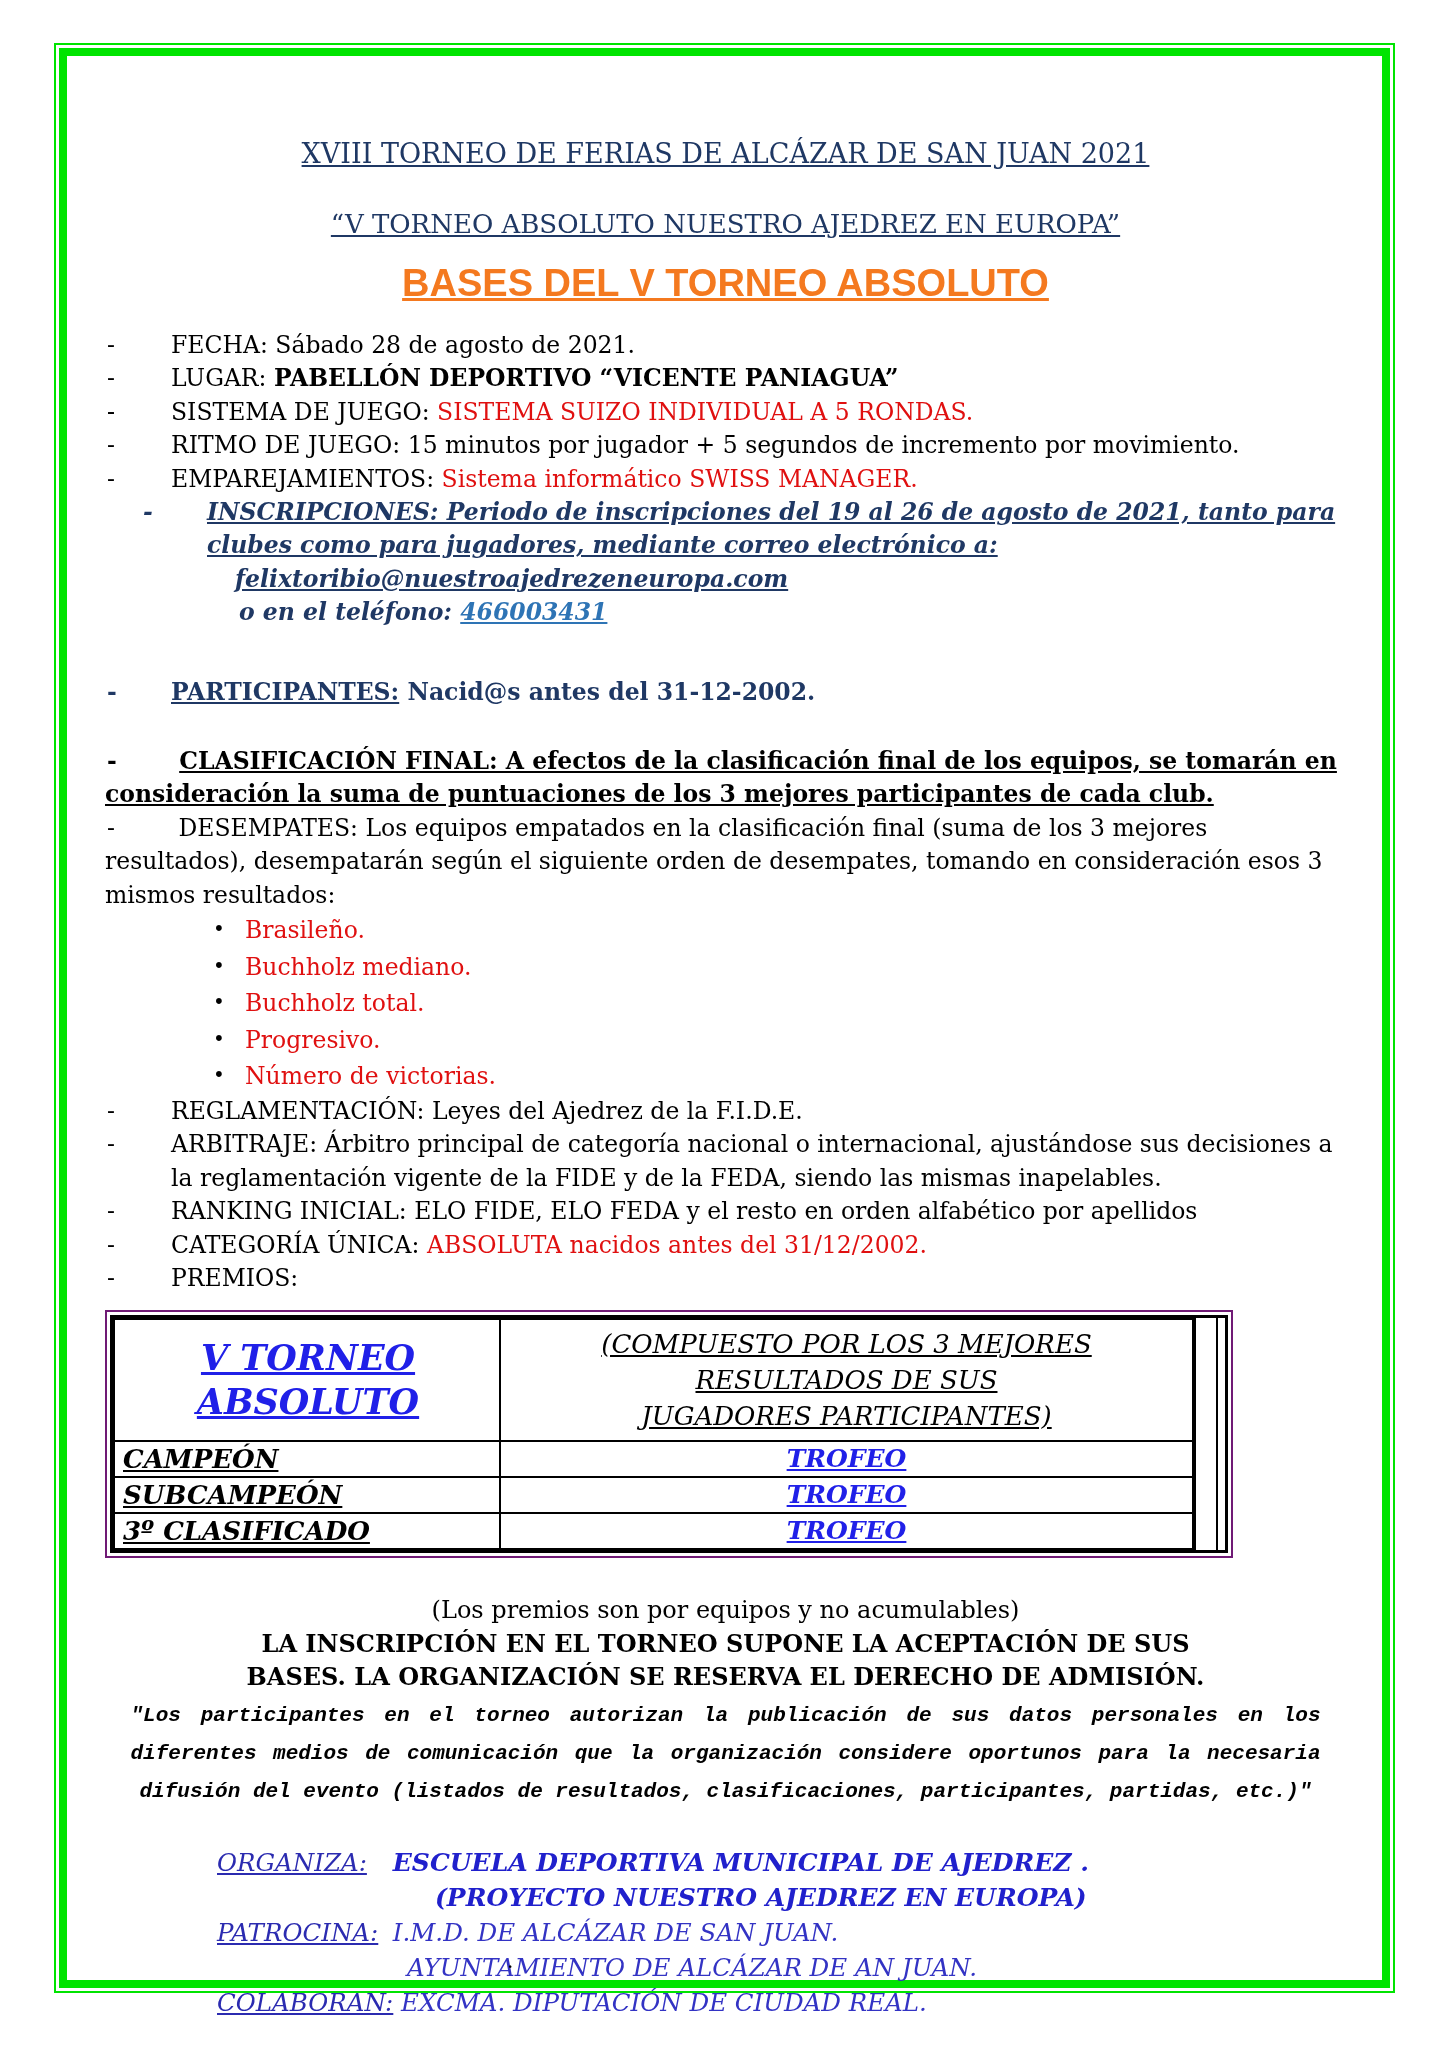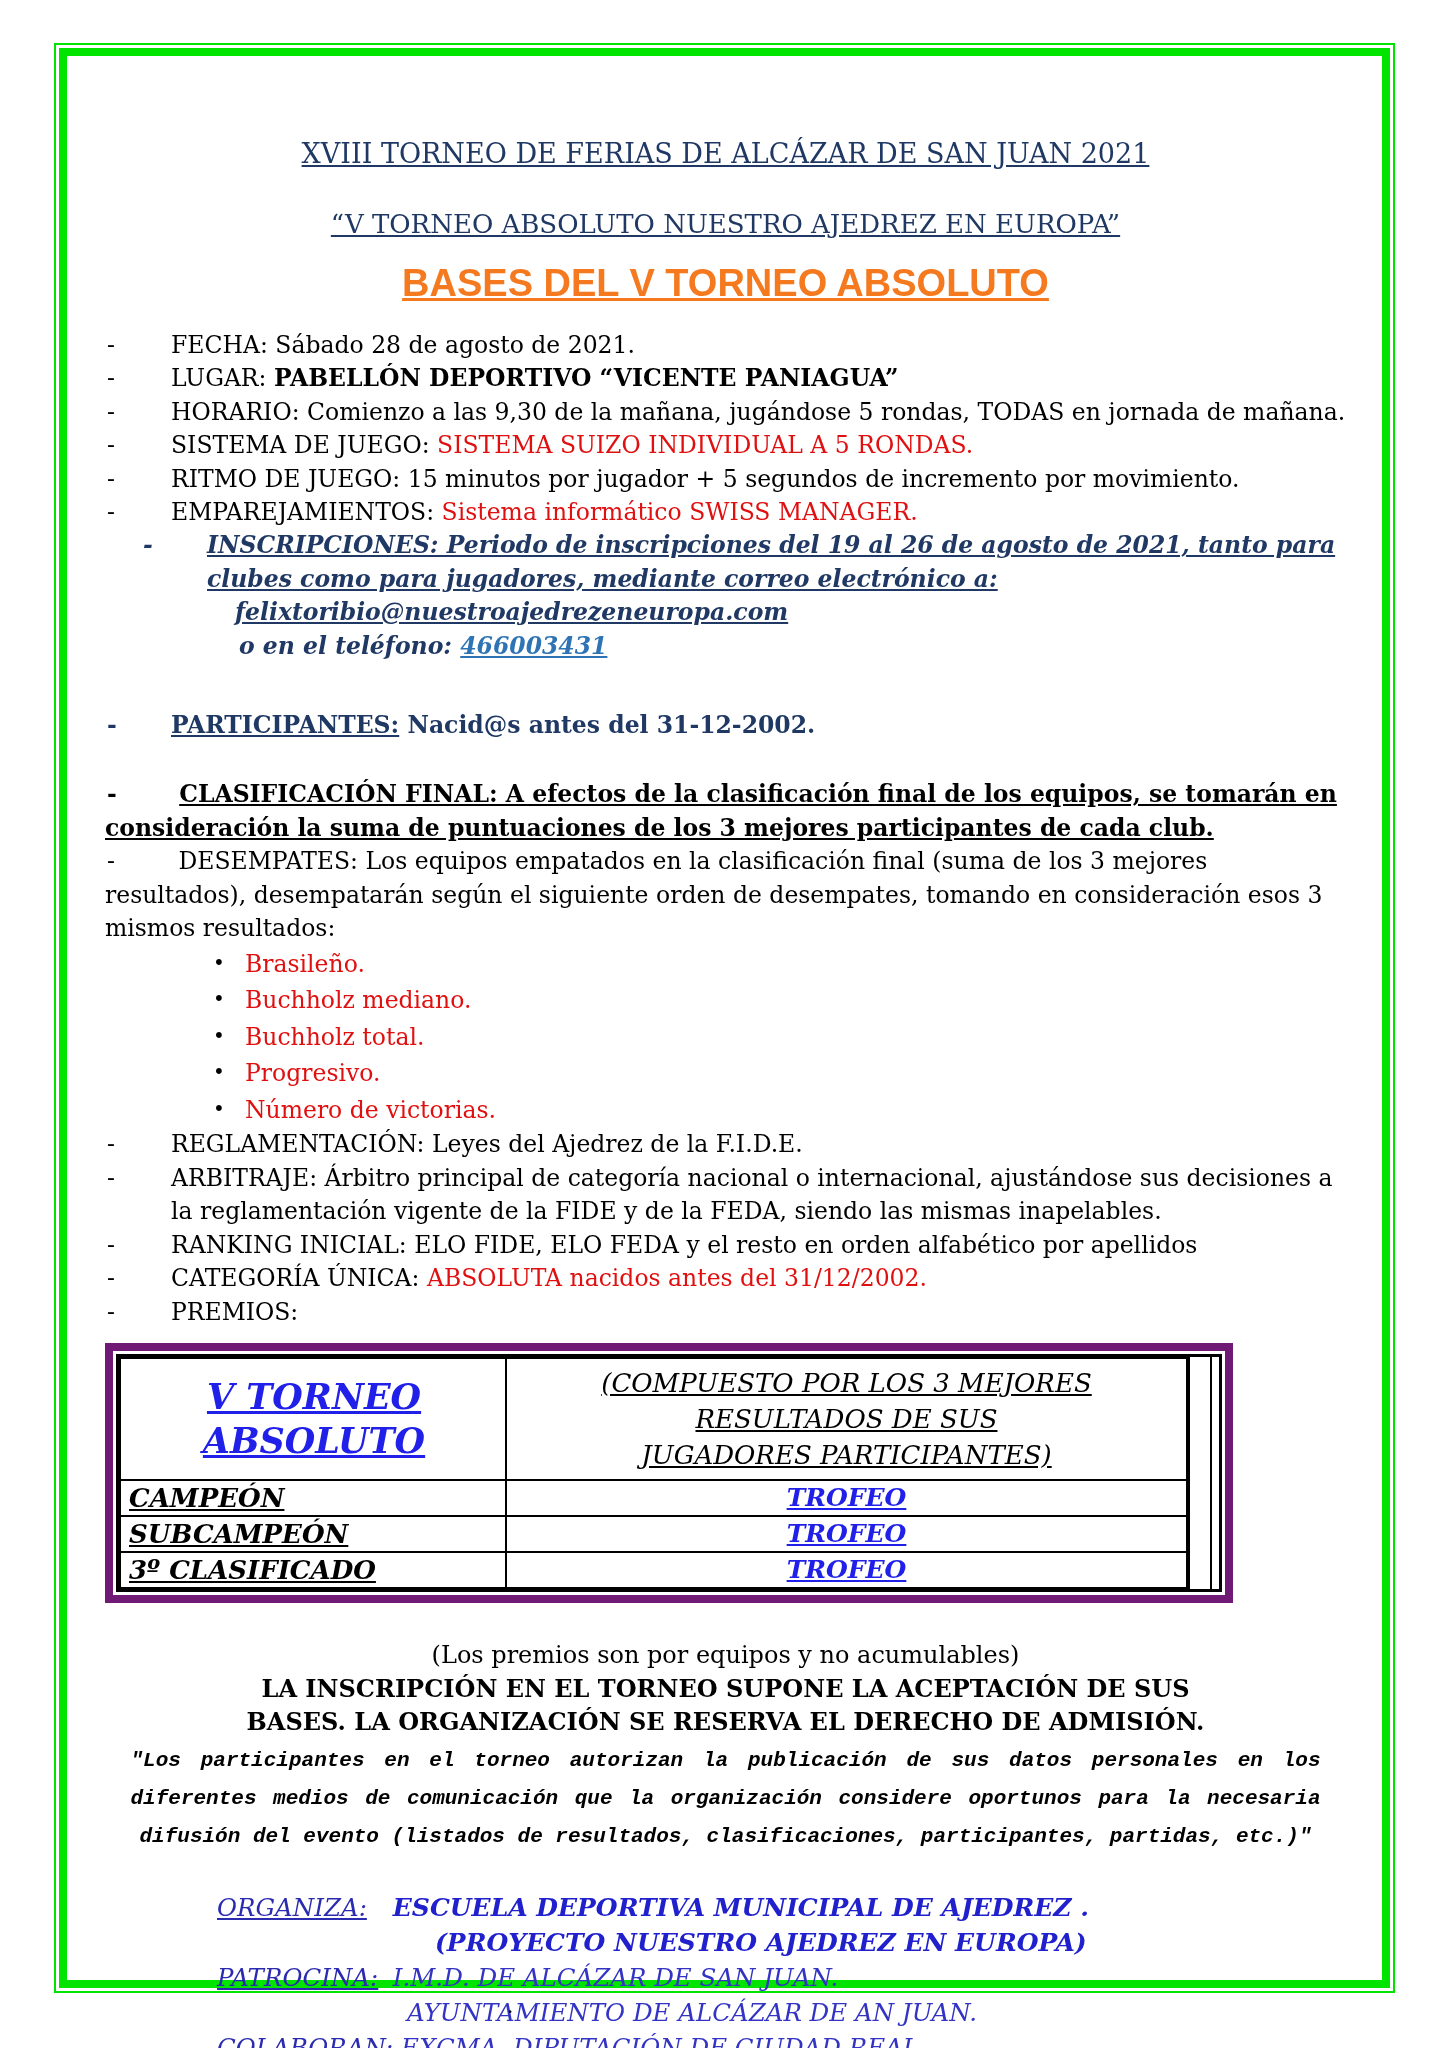--- a/index.html
+++ b/index.html
@@ -32,21 +32,21 @@
   .ins .phone{color:#2e74b5;text-decoration:underline;}
 
   .participantes{margin-top:46px;}
   .clasificacion{margin-top:36px;font-weight:bold;}
   .tiebreaks{list-style:none;margin:0;padding:0;}
   .tiebreaks li{position:relative;padding-left:140px;line-height:36.6px;}
   .tiebreaks li .dot{position:absolute;left:108px;top:-1px;color:#000;font-size:20px;}
   .tiebreaks li .tb{color:#e01010;}
 
   
-  .pt-outer{margin-top:14px;border:8px solid #701a75;padding:3px;width:1128px;box-sizing:border-box;}
+  .pt-outer{margin-top:14px;border:2px solid #701a75;padding:3px;width:1128px;box-sizing:border-box;}
   .pt-inner{border:3px solid #000;display:flex;}
   .pt-table{flex:1;border-collapse:collapse;}
   .pt-table td{border:2px solid #000;vertical-align:middle;}
   .pt-table td.c1{width:370px;padding:2px 6px 2px 8px;}
   .pt-head1{text-align:center;font-size:35px;line-height:44px;font-weight:bold;font-style:italic;color:#2020e8;}
   .pt-head1 span{text-decoration:underline;}
   .pt-head2{text-align:center;font-size:26px;line-height:36px;font-style:italic;padding:6px 10px;}
   .pt-head2 span{text-decoration:underline;}
   .pt-place{font-size:26px;font-weight:bold;font-style:italic;}
   .pt-place span{text-decoration:underline;}
@@ -90,21 +90,20 @@
 
       <div class="li">
         <span class="dash">-</span>
         <span>LUGAR:</span>
         <span> </span>
         <span class="b">PABELLÓN DEPORTIVO “VICENTE PANIAGUA”</span>
       </div>
 
       <div class="li">
         <span class="dash">-</span>
-        <span>HORARIO: Comienzo a las 9,30 de la mañana, jugándose 5 rondas, TODAS en jornada de mañana.</span>
       </div>
 
       <div class="li">
         <span class="dash">-</span>
         <span>SISTEMA DE JUEGO:</span>
         <span> </span>
         <span class="red">SISTEMA SUIZO INDIVIDUAL A 5 RONDAS.</span>
       </div>
 
       <div class="li">

